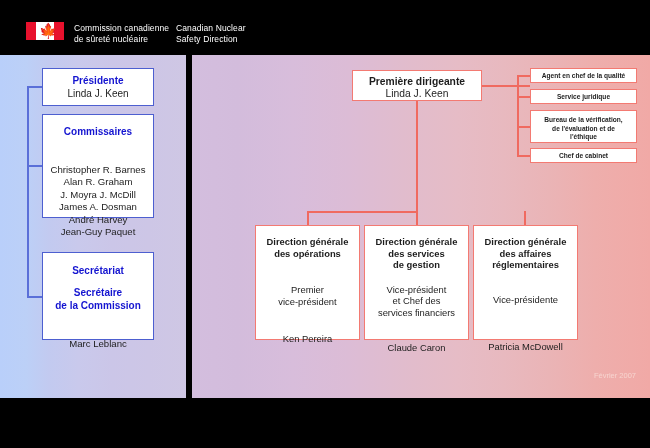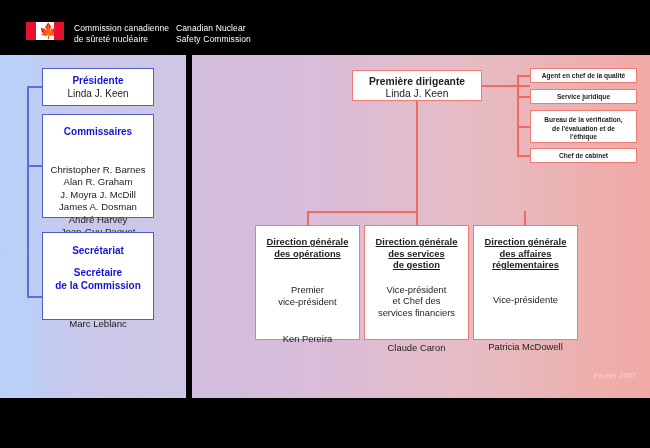--- a/index.html
+++ b/index.html
@@ -46,21 +46,21 @@
   .ctr{text-align:center;}
 
   
   .lb{left:42px;width:112px;}
   .box-presidente{top:68px;height:38px;}
   .box-presidente .ttl{margin-top:6px;font-size:10px;}
   .box-presidente .nm{margin-top:2px;font-size:10px;}
   .box-comm{top:114px;height:104px;}
   .box-comm .ttl{margin-top:11px;font-size:10px;}
   .box-comm .lst{margin-top:27px;font-size:9.6px;line-height:12.4px;}
-  .box-secr{top:232px;height:88px;}
+  .box-secr{top:252px;height:88px;}
   .box-secr .ttl{margin-top:12px;font-size:10px;}
   .box-secr .sub{margin-top:11px;font-size:10px;line-height:12.5px;}
   .box-secr .nm{margin-top:26px;font-size:9.6px;}
 
   
   .brk{position:absolute;background:#5a6fd8;}
 
   
   .box-ceo{left:352px;top:70px;width:130px;height:31px;}
   .box-ceo .ttl{margin-top:5px;font-size:10.3px;}
@@ -73,21 +73,21 @@
   .box-qual .lab{margin-top:3.4px;}
   .box-jur{top:89px;height:15px;}
   .box-jur .lab{margin-top:3.4px;}
   .box-audit{top:110px;height:33px;}
   .box-audit .lab{margin-top:5px;}
   .box-cab{top:148px;height:15px;}
   .box-cab .lab{margin-top:3.4px;}
 
   
   .db{top:225px;height:115px;width:105px;}
-  .db .ttl{font-size:9.4px;line-height:11.6px;margin-top:10px;text-decoration:underline;}
+  .db .ttl{font-size:9.4px;line-height:11.6px;margin-top:10px;}
   .db .role{font-size:9.4px;line-height:11.4px;}
   .db .nm{font-size:9.4px;}
   .box-ops{left:255px;}
   .box-ops .role{margin-top:25px;}
   .box-ops .nm{margin-top:26px;}
   .box-gest{left:364px;}
   .box-gest .role{margin-top:13px;}
   .box-gest .nm{margin-top:24px;}
   .box-regl{left:473px;}
   .box-regl .role{margin-top:23px;}
@@ -109,21 +109,21 @@
         <div class="mid"></div>
         <div class="bar br"></div>
       <div class="leaf">🍁</div>
     </div>
     <div class="hdr-fr">
       <div>Commission canadienne</div>
       <div>de sûreté nucléaire</div>
     </div>
     <div class="hdr-en">
       <div>Canadian Nuclear</div>
-      <div>Safety Commission</div>
+      <div>Safety Direction</div>
     </div>
   </div>
 
   <div class="panel-left">
     <div class="dots"></div>
   </div>
 
   <div class="brk" style="left:27px;top:86px;width:2px;height:212px;"></div>
   <div class="brk" style="left:27px;top:86px;width:16px;height:2px;"></div>
   <div class="brk" style="left:27px;top:165px;width:16px;height:2px;"></div>

